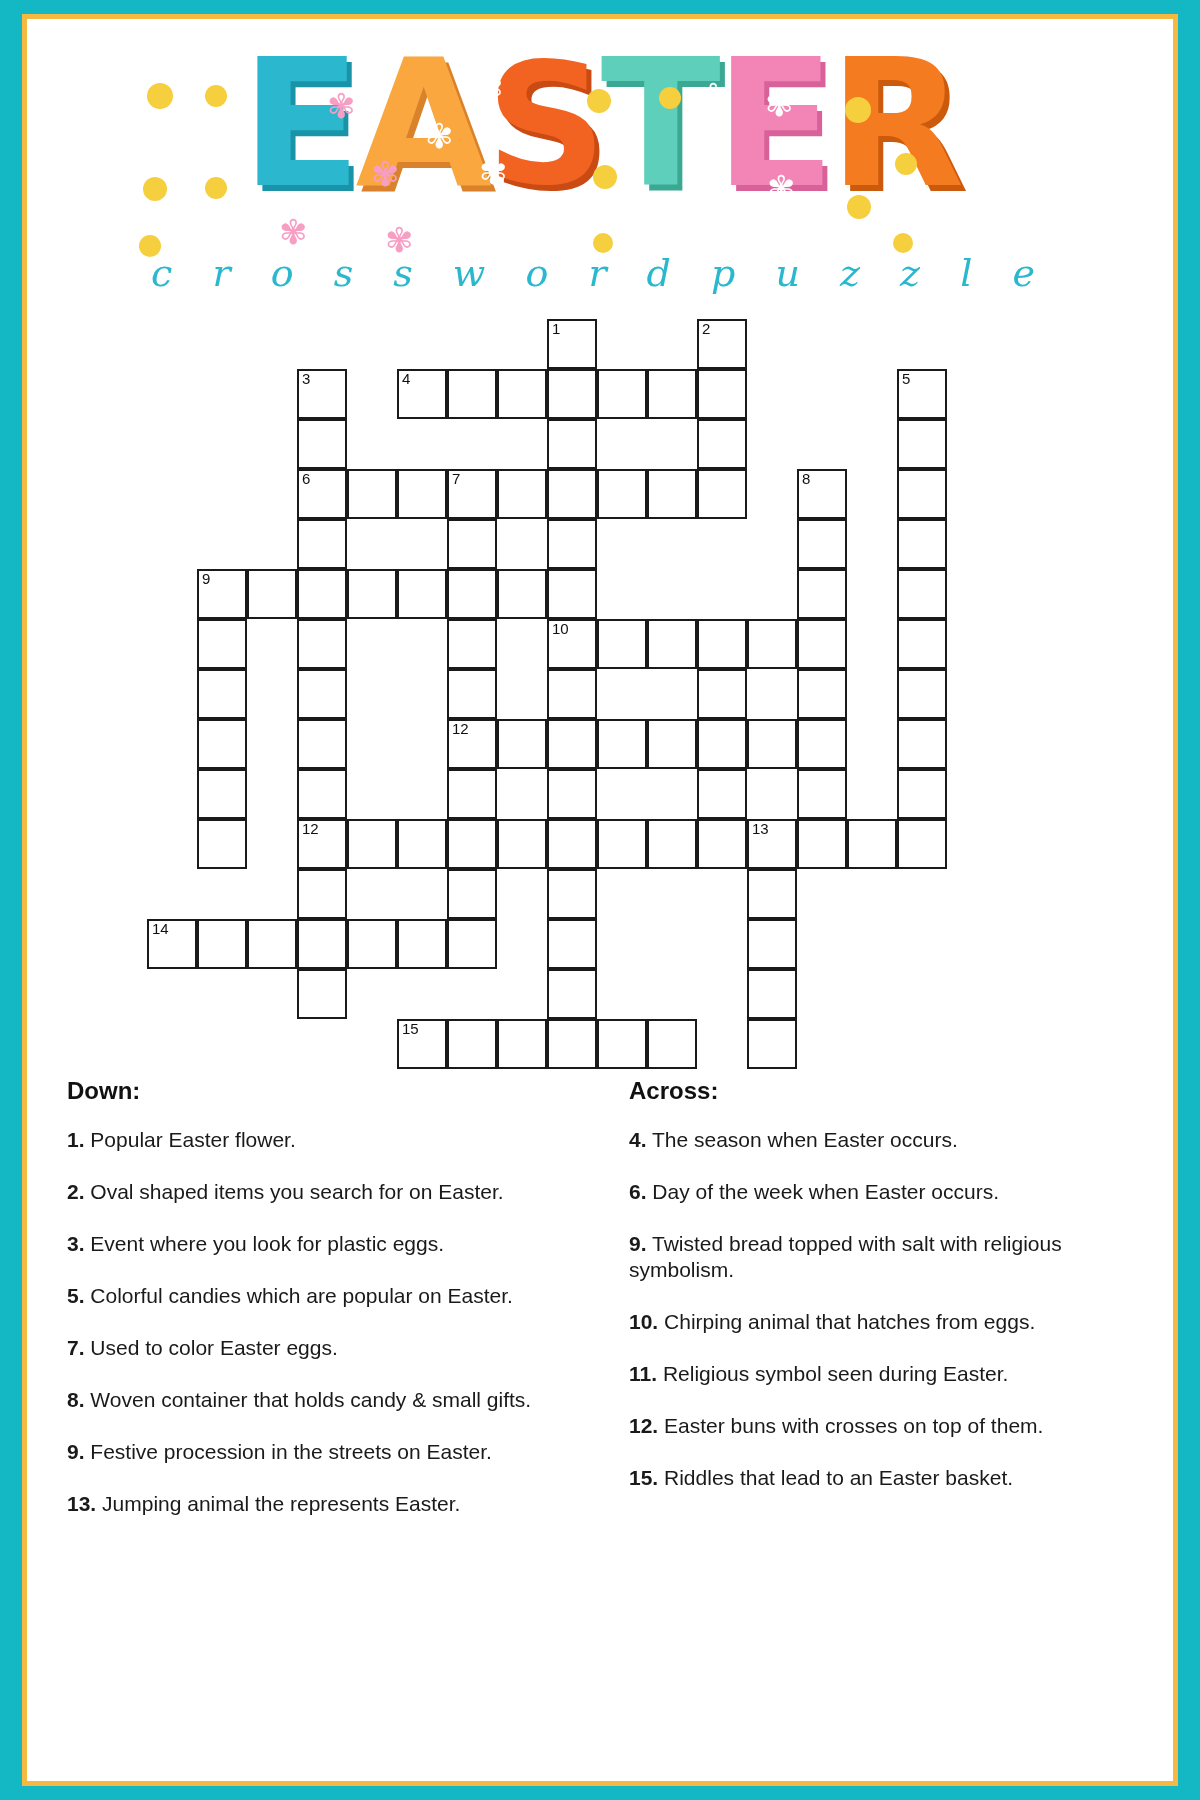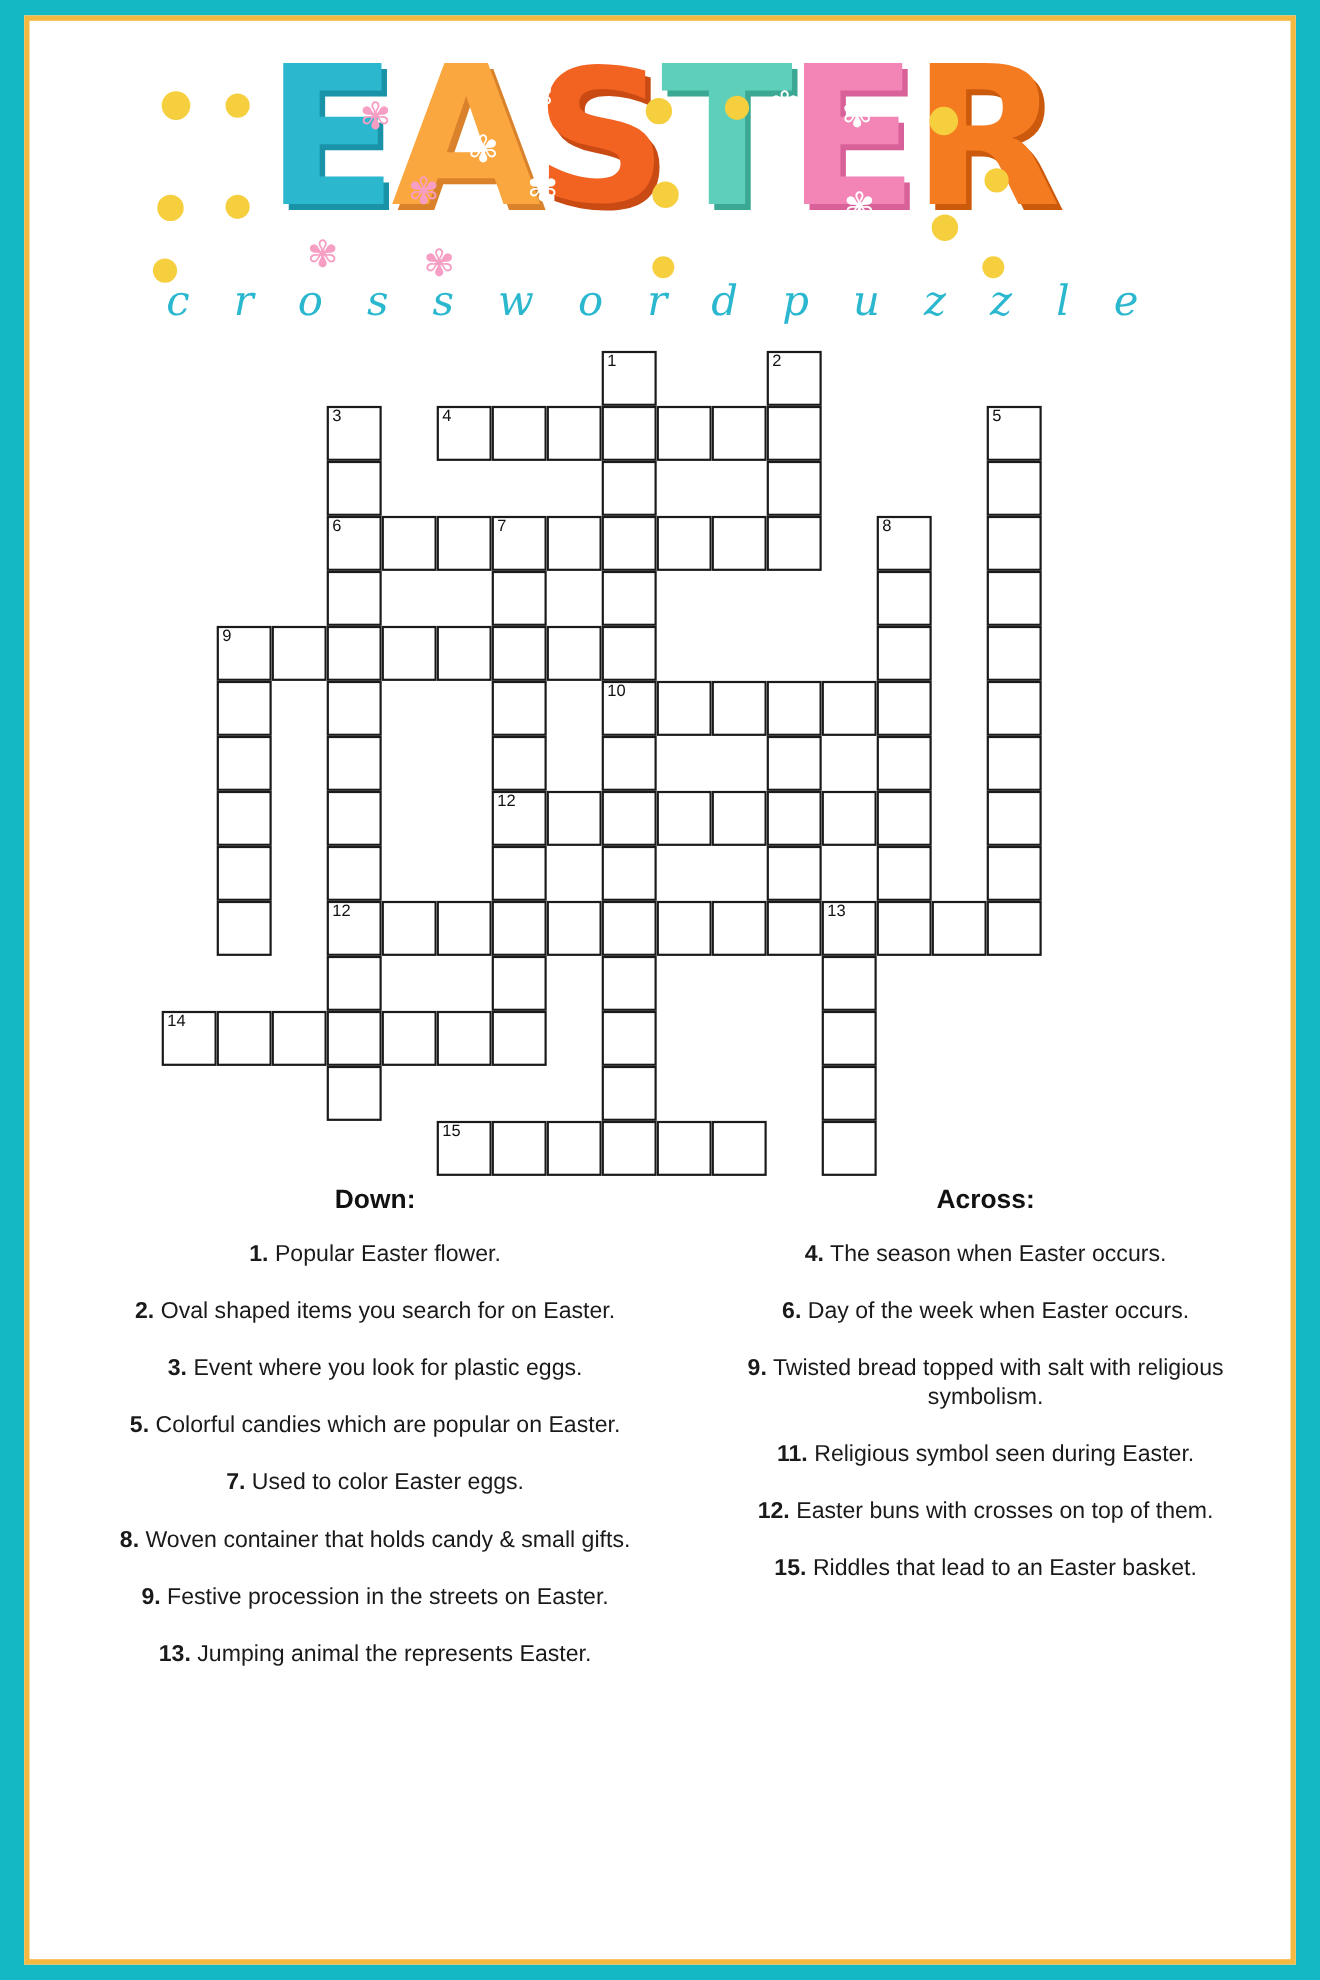--- a/index.html
+++ b/index.html
@@ -123,21 +123,20 @@
     font-family: "Liberation Sans", sans-serif;
   }
 
   
   .clues {
     position: relative;
     margin-top: 6px;
     display: flex;
     padding: 0 10px 0 40px;
     box-sizing: border-box;
-    text-align: center;
   }
   .col {
     width: 50%;
     box-sizing: border-box;
   }
   .col.right { padding-left: 14px; }
   .col-head {
     font-size: 24px;
     font-weight: bold;
     color: #111;
@@ -358,20 +357,21 @@
             <div class="clue"><b>9.</b><span> Festive procession in the streets on Easter.</span></div>
             <div class="clue"><b>13.</b><span> Jumping animal the represents Easter.</span></div>
           </div>
       </div>
       <div class="col right">
         <div class="col-head">Across:</div>
         <div id="across-list">
             <div class="clue"><b>4.</b><span> The season when Easter occurs.</span></div>
             <div class="clue"><b>6.</b><span> Day of the week when Easter occurs.</span></div>
             <div class="clue"><b>9.</b><span> Twisted bread topped with salt with religious symbolism.</span></div>
+            <div class="clue"><b>10.</b><span> Chirping animal that hatches from eggs.</span></div>
             <div class="clue"><b>11.</b><span> Religious symbol seen during Easter.</span></div>
             <div class="clue"><b>12.</b><span> Easter buns with crosses on top of them.</span></div>
             <div class="clue"><b>15.</b><span> Riddles that lead to an Easter basket.</span></div>
           </div>
       </div>
     </div>
 
   </div>
 </div>
 

